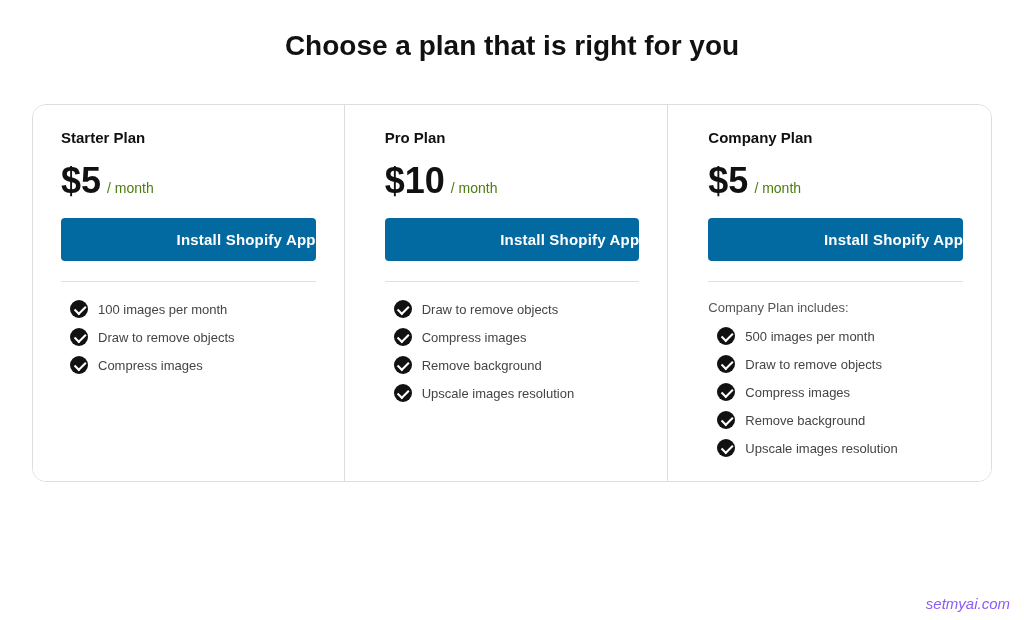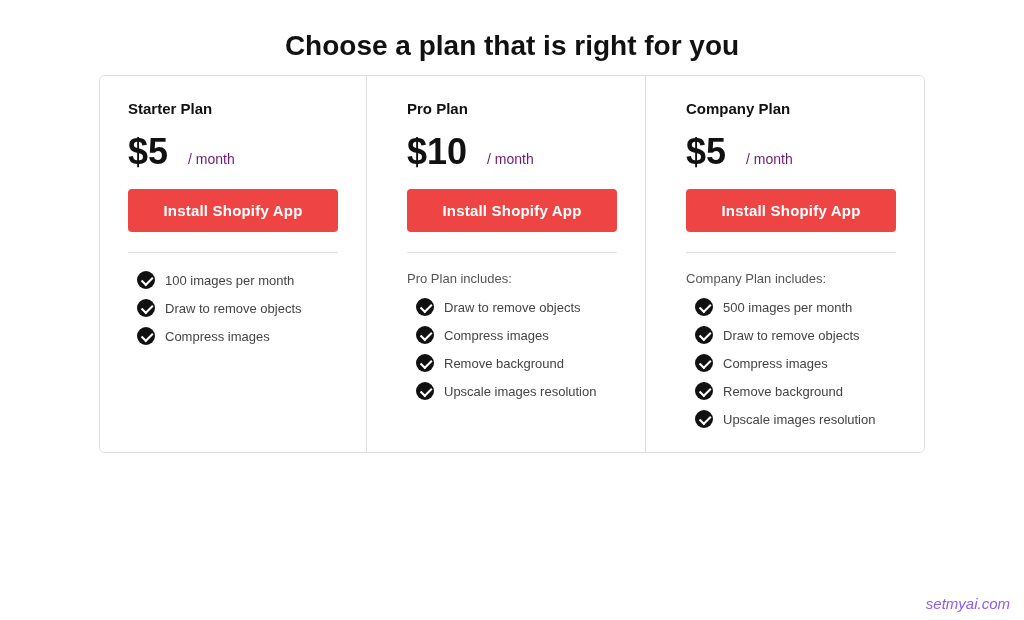--- a/index.html
+++ b/index.html
@@ -13,28 +13,28 @@
       flex-direction: column;
       align-items: center;
       justify-content: flex-start;
       padding: 30px 20px 10px;
     }
     .page-title {
       font-size: 28px;
       font-weight: 700;
       color: #111;
       text-align: center;
-      margin-bottom: 13px;
+      margin-bottom: 42px;
     }
     .plans-container {
       display: flex;
       gap: 12px;
-      width: 826px;
+      width: 960px;
       border: 1px solid #ddd;
-      border-radius: 6px;
+      border-radius: 14px;
       overflow: hidden;
     }
     .plan-card {
       flex: 1;
       padding: 24px 28px;
       background: #fff;
       border-right: 1px solid #ddd;
       display: flex;
       flex-direction: column;
       gap: 0;
@@ -53,35 +53,36 @@
       align-items: baseline;
       margin-bottom: 16px;
     }
     .plan-price-amount {
       font-size: 36px;
       font-weight: 700;
       color: #111;
     }
     .plan-price-period {
       font-size: 14px;
-      color: #701a75;
-      margin-left: 20px;
+      color: #4d7c0f;
+      margin-left: 6px;
     }
     .install-btn {
-      background: #ef4444;
+      background: #0369a1;
       color: #fff;
       border: none;
       border-radius: 4px;
       padding: 13px 0;
       font-size: 15px;
       font-weight: 700;
       cursor: pointer;
       width: 100%;
       margin-bottom: 20px;
       letter-spacing: 0.2px;
+      text-align: right;
     }
     .divider {
       border: none;
       border-top: 1px solid #e0e0e0;
       margin-bottom: 18px;
     }
     .plan-includes-label {
       font-size: 13px;
       color: #555;
       margin-bottom: 12px;
@@ -163,21 +164,20 @@
       </ul>
     </div>
     <div class="plan-card">
       <div class="plan-name">Pro Plan</div>
       <div class="plan-price-row">
         <span class="plan-price-amount">$10</span>
         <span class="plan-price-period">/ month</span>
       </div>
       <button class="install-btn">Install Shopify App</button>
       <hr class="divider">
-      <div class="plan-includes-label">Pro Plan includes:</div>
       <ul class="feature-list">
 
 
           <li class="feature-item">
             <span class="check-icon"></span>
             <span>Draw to remove objects</span>
           </li>
 
           <li class="feature-item">
             <span class="check-icon"></span>

